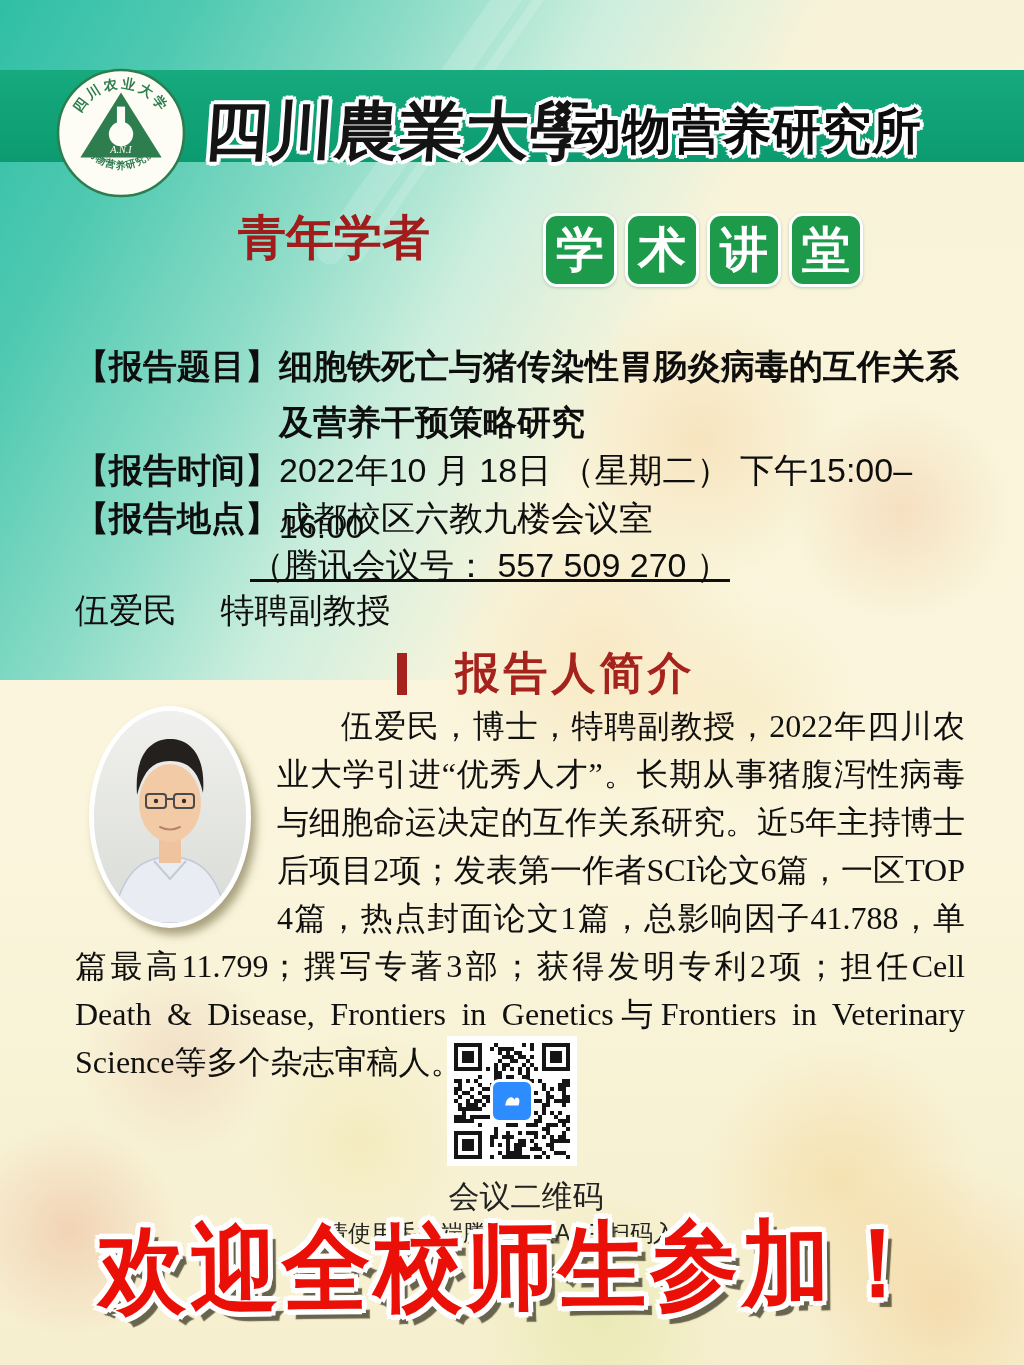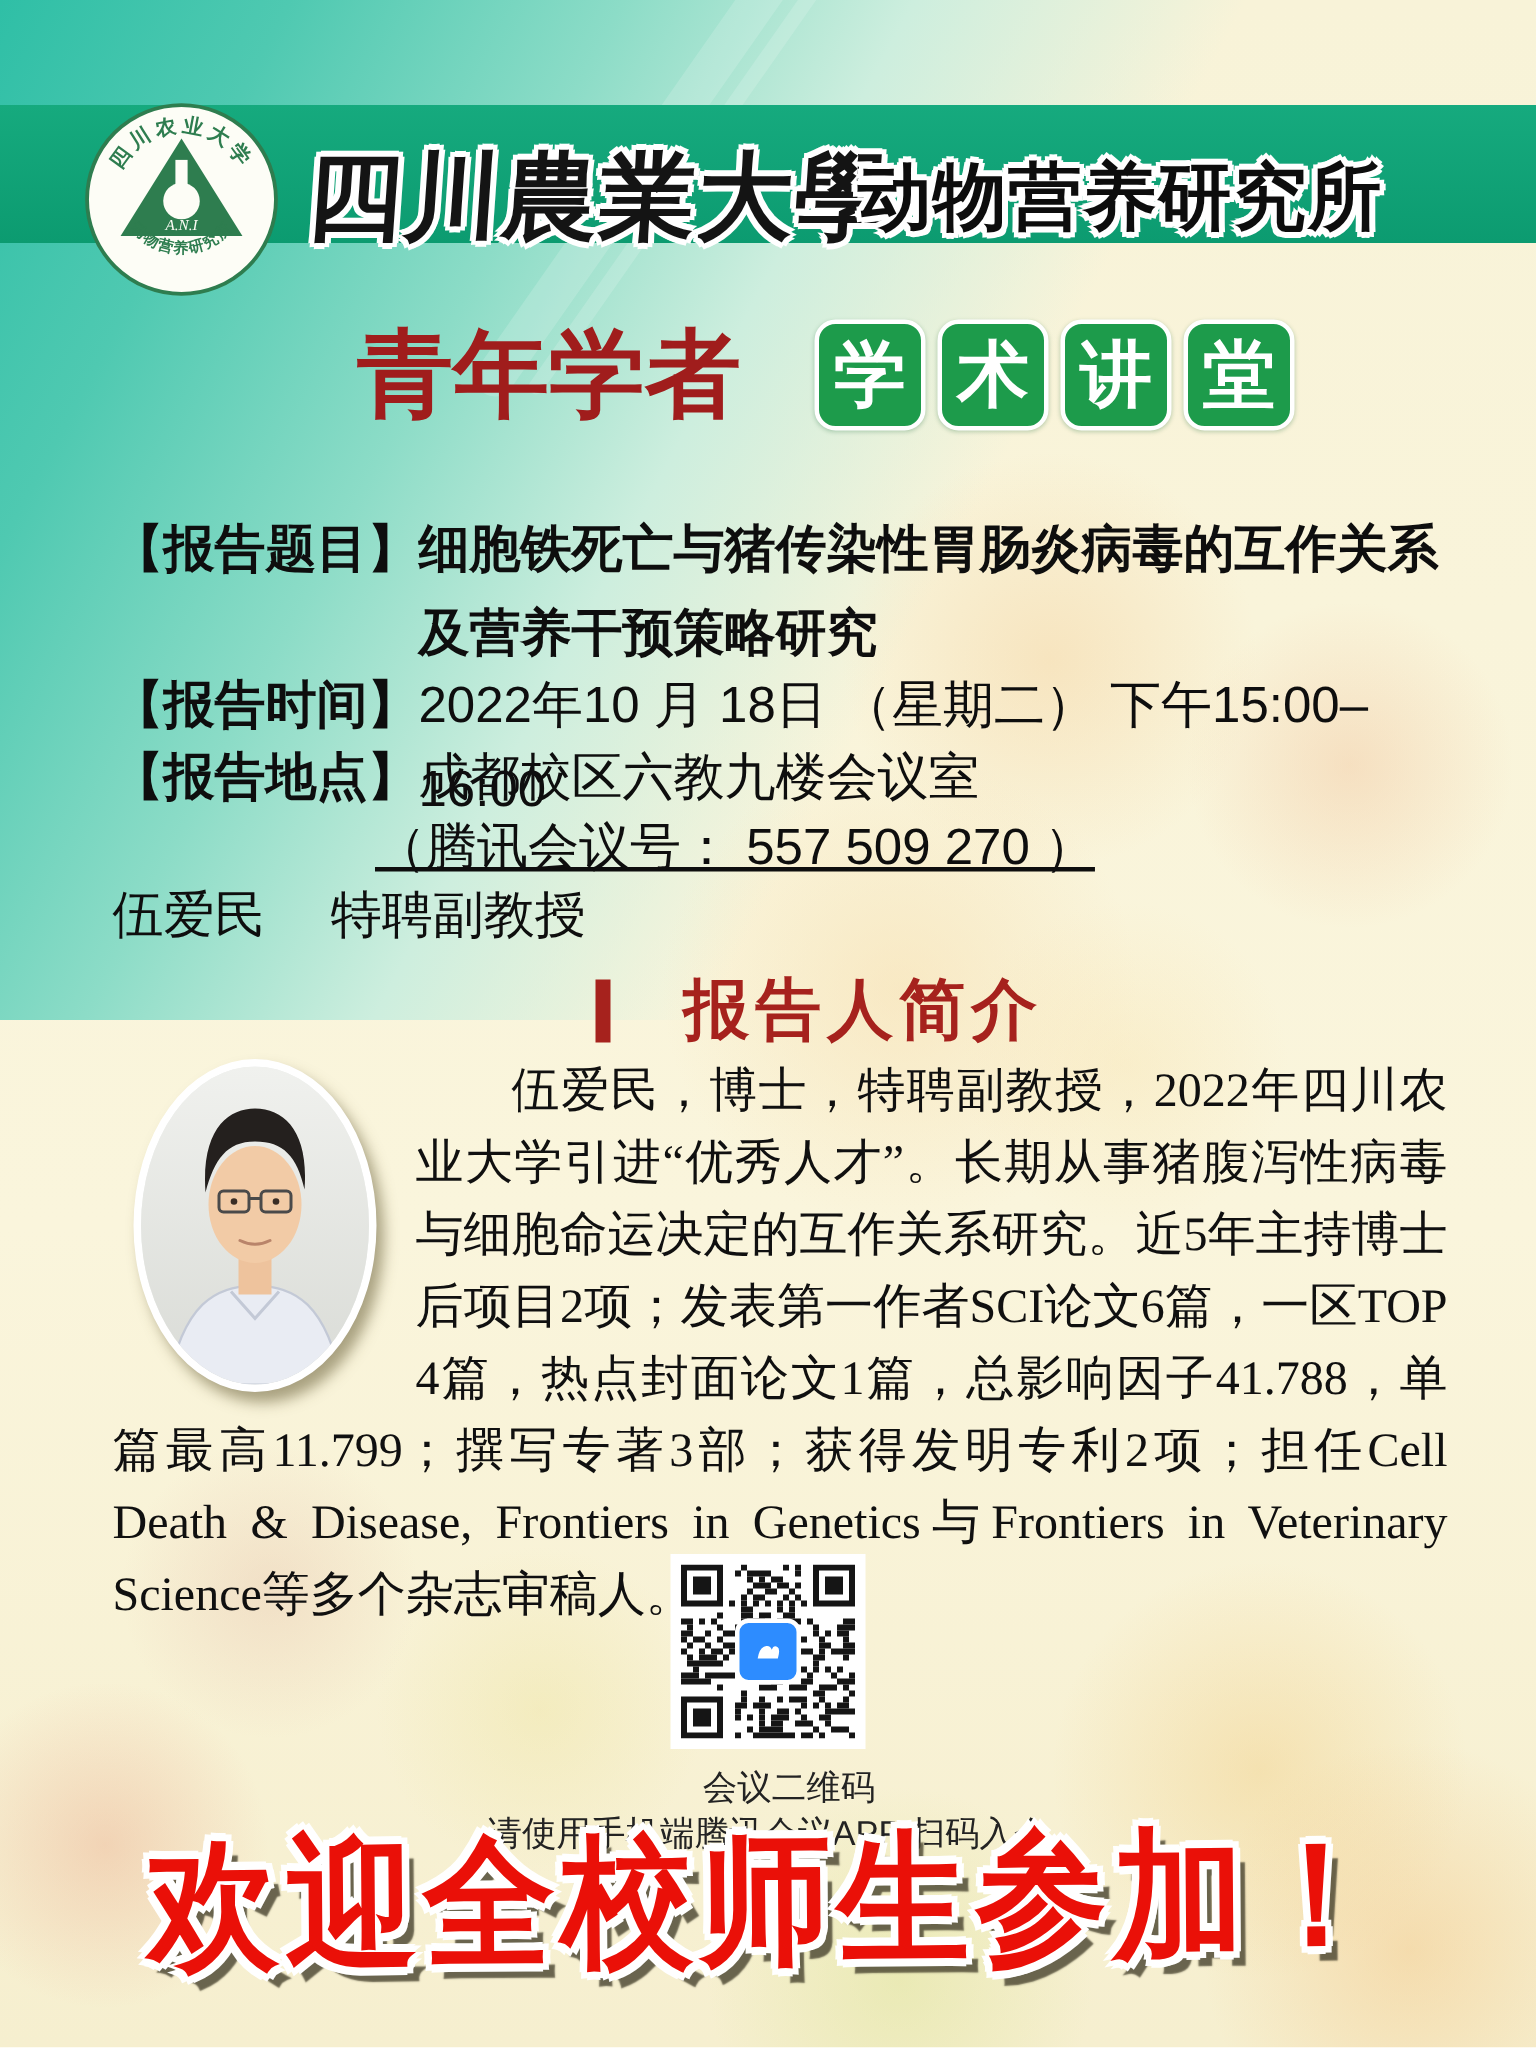--- a/index.html
+++ b/index.html
@@ -20,21 +20,21 @@
   .logo{position:absolute;left:56px;top:68px;width:130px;height:130px;z-index:4;}
   
   .outline-w{text-shadow:-3px -3px 0 #fff,3px -3px 0 #fff,-3px 3px 0 #fff,3px 3px 0 #fff,
     -4px 0 0 #fff,4px 0 0 #fff,0 -4px 0 #fff,0 4px 0 #fff;}
   .uni-title{position:absolute;left:205px;top:88px;z-index:3;font-family:"Liberation Serif",serif;
     font-size:64px;font-weight:900;color:#141414;letter-spacing:1px;transform:skewX(-4deg);white-space:nowrap;}
   .inst-title{position:absolute;left:572px;top:99px;z-index:3;font-size:49px;font-weight:900;
     color:#0d0d0d;letter-spacing:1px;white-space:nowrap;}
   
   .red-title{position:absolute;left:238px;top:206px;z-index:3;font-family:"Liberation Serif",serif;
-    font-size:64px;font-weight:900;color:#a01d1c;white-space:nowrap;}
+    font-size:48px;font-weight:900;color:#a01d1c;white-space:nowrap;}
   .boxes{position:absolute;left:543px;top:213px;z-index:3;display:flex;gap:8px;}
   .gbox{width:68px;height:68px;background:#1d9b4b;border:3px solid #fff;border-radius:14px;
     display:flex;align-items:center;justify-content:center;color:#fff;font-size:48px;font-weight:700;
     box-shadow:0 1px 3px rgba(0,90,40,.25);}
   
   .detail{position:absolute;left:75px;width:890px;display:flex;z-index:3;
     font-size:34px;line-height:56px;color:#0e0e0e;}
   .dlabel{flex:0 0 176px;font-weight:800;white-space:nowrap;}
   .dvalue{flex:1;}
   .bold{font-weight:800;}
@@ -47,21 +47,21 @@
   .bio{position:absolute;left:75px;top:702px;width:890px;z-index:3;}
   .photo{float:left;width:152px;height:212px;border-radius:50%;border:5px solid #fff;overflow:hidden;
     margin:4px 26px 6px 14px;box-shadow:5px 7px 9px rgba(90,80,40,.5);background:#eef0ee;}
   .bio p{margin:0;font-family:"Liberation Serif",serif;font-size:32px;line-height:48px;
     text-align:justify;text-indent:2em;color:#101010;}
   
   .qr-wrap{position:absolute;top:1036px;left:0;width:100%;z-index:3;display:flex;flex-direction:column;align-items:center;}
   .qr-box{position:relative;width:116px;height:116px;background:#fff;padding:7px;}
   .qr-icon{position:absolute;left:50%;top:50%;transform:translate(-50%,-50%);width:38px;height:38px;
     background:#2d8cff;border-radius:9px;border:3px solid #fff;display:flex;align-items:center;justify-content:center;}
-  .qr-cap1{margin-top:10px;font-size:23px;color:#232323;margin-left:28px;}
+  .qr-cap1{margin-top:10px;font-size:31px;color:#232323;margin-left:28px;}
   .qr-cap2{margin-top:0;font-size:23px;color:#232323;}
   
   .welcome{position:absolute;top:1208px;left:0;width:100%;text-align:center;z-index:3;
     font-family:"Liberation Serif",serif;font-size:88px;font-weight:900;color:#ea1008;letter-spacing:4px;
     transform:scaleY(1.08) rotate(-0.5deg);
     text-shadow:-4px -4px 0 #fff,4px -4px 0 #fff,-4px 4px 0 #fff,4px 4px 0 #fff,
       -5px 0 0 #fff,5px 0 0 #fff,0 -5px 0 #fff,0 5px 0 #fff,8px 9px 1px rgba(70,65,45,.8);}
 </style>
 </head>
 <body>

